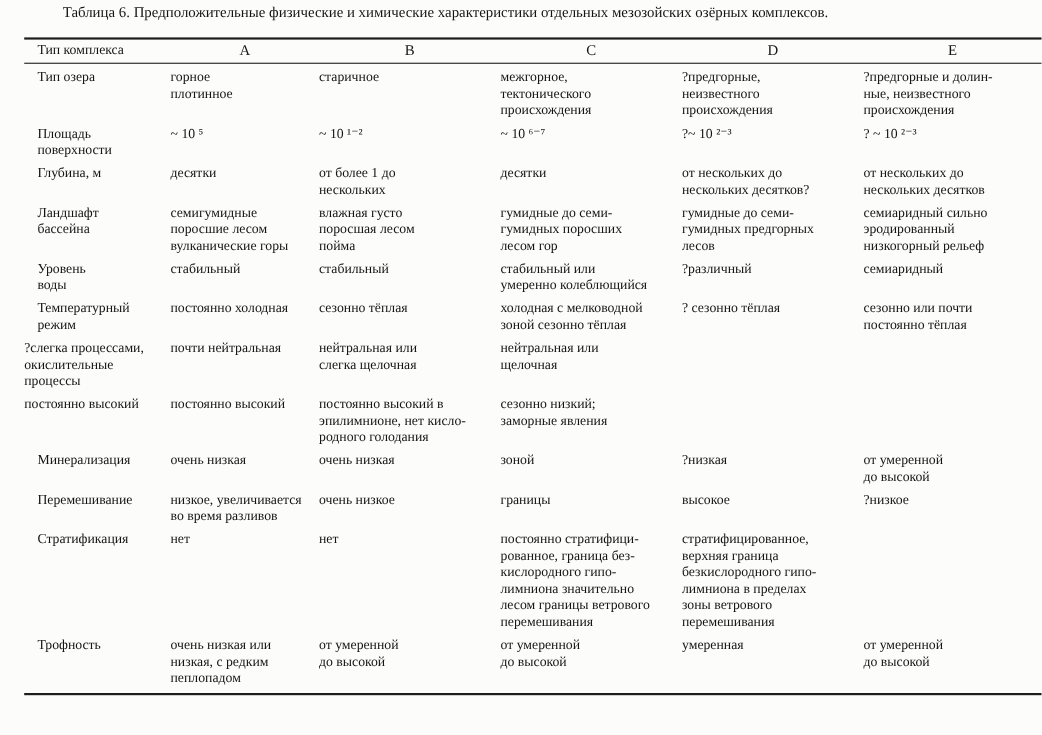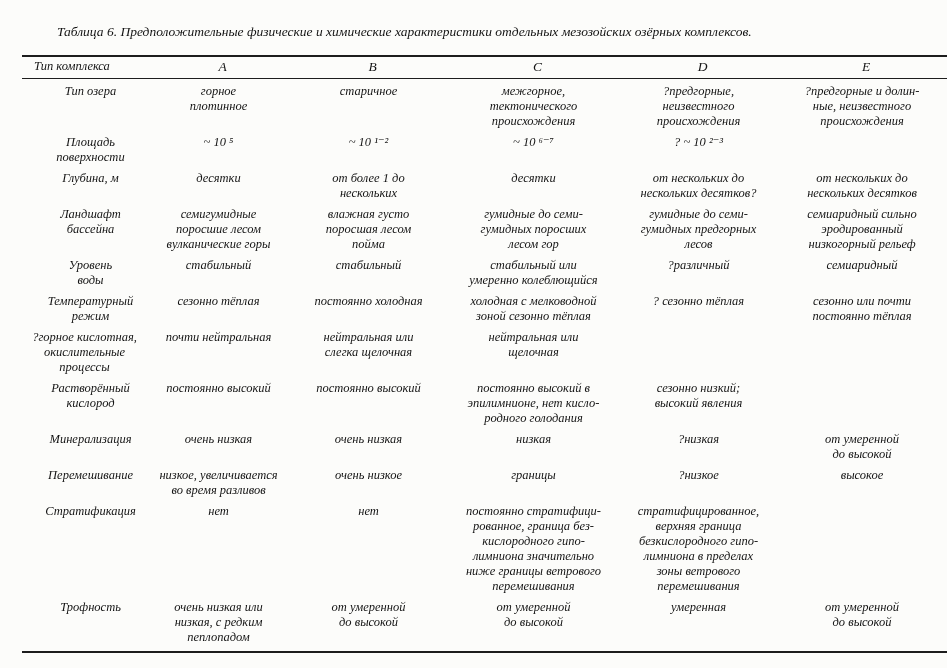--- a/index.html
+++ b/index.html
@@ -5,21 +5,21 @@
   html, body { margin: 0; padding: 0; }
   body {
     width: 947px;
     height: 668px;
     background: #fcfcfa;
     color: #141414;
     font-family: "Liberation Serif", "DejaVu Serif", serif;
     position: relative;
     overflow: hidden;
   }
-  .page { padding-top: 22px; font-style: italic; }
+  .page { padding-top: 1px; }
   .doc-title {
     margin: 2px 10px 15px 57px;
     font-size: 13.5px;
     line-height: 16px;
   }
   .table-wrap {
     margin-left: 22px;
     width: 925px;
   }
   .rule {
@@ -35,21 +35,21 @@
   }
   .header-row { padding: 2px 0 3px 0; }
   .header-label {
     font-size: 13px;
     padding-left: 12px;
   }
   .col-letter {
     font-size: 13.5px;
     text-align: center;
   }
-  .body-rows { padding-top: 5px; text-align: center; }
+  .body-rows { padding-top: 5px; }
   .body-row { margin-bottom: 6px; }
   .cell {
     font-size: 12.5px;
     line-height: 15px;
     white-space: pre-line;
     padding-right: 8px;
   }
   .row-label { padding-left: 12px; }
 </style>
 </head>
@@ -89,20 +89,21 @@
 ные, неизвестного
 происхождения</div>
       </div>
 
       <div class="grid-row body-row">
         <div class="cell row-label">Площадь
 поверхности</div>
         <div class="cell">~ 10 ⁵</div>
         <div class="cell">~ 10 ¹⁻²</div>
         <div class="cell">~ 10 ⁶⁻⁷</div>
+        <div class="cell">?~ 10 ²⁻³</div>
         <div class="cell">? ~ 10 ²⁻³</div>
       </div>
 
       <div class="grid-row body-row">
         <div class="cell row-label">Глубина, м</div>
         <div class="cell">десятки</div>
         <div class="cell">от более 1 до
 нескольких</div>
         <div class="cell">десятки</div>
         <div class="cell">от нескольких до
@@ -138,81 +139,79 @@
         <div class="cell">стабильный</div>
         <div class="cell">стабильный или
 умеренно колеблющийся</div>
         <div class="cell">?различный</div>
         <div class="cell">семиаридный</div>
       </div>
 
       <div class="grid-row body-row">
         <div class="cell row-label">Температурный
 режим</div>
+        <div class="cell">постоянно холодная</div>
         <div class="cell">сезонно тёплая</div>
-        <div class="cell">постоянно холодная</div>
         <div class="cell">холодная с мелководной
 зоной сезонно тёплая</div>
         <div class="cell">? сезонно тёплая</div>
         <div class="cell">сезонно или почти
 постоянно тёплая</div>
       </div>
 
       <div class="grid-row body-row">
-        <div class="cell">?горное кислотная,
+        <div class="cell">?слегка процессами,
 окислительные
 процессы</div>
         <div class="cell">почти нейтральная</div>
         <div class="cell">нейтральная или
 слегка щелочная</div>
         <div class="cell">нейтральная или
 щелочная</div>
       </div>
 
       <div class="grid-row body-row">
-        <div class="cell row-label">Растворённый
-кислород</div>
         <div class="cell">постоянно высокий</div>
         <div class="cell">постоянно высокий</div>
         <div class="cell">постоянно высокий в
 эпилимнионе, нет кисло-
 родного голодания</div>
         <div class="cell">сезонно низкий;
-высокий явления</div>
+заморные явления</div>
       </div>
 
       <div class="grid-row body-row">
         <div class="cell row-label">Минерализация</div>
         <div class="cell">очень низкая</div>
         <div class="cell">очень низкая</div>
-        <div class="cell">низкая</div>
+        <div class="cell">зоной</div>
         <div class="cell">?низкая</div>
         <div class="cell">от умеренной
 до высокой</div>
       </div>
 
       <div class="grid-row body-row">
         <div class="cell row-label">Перемешивание</div>
         <div class="cell">низкое, увеличивается
 во время разливов</div>
         <div class="cell">очень низкое</div>
         <div class="cell">границы</div>
+        <div class="cell">высокое</div>
         <div class="cell">?низкое</div>
-        <div class="cell">высокое</div>
       </div>
 
       <div class="grid-row body-row">
         <div class="cell row-label">Стратификация</div>
         <div class="cell">нет</div>
         <div class="cell">нет</div>
         <div class="cell">постоянно стратифици-
 рованное, граница без-
 кислородного гипо-
 лимниона значительно
-ниже границы ветрового
+лесом границы ветрового
 перемешивания</div>
         <div class="cell">стратифицированное,
 верхняя граница
 безкислородного гипо-
 лимниона в пределах
 зоны ветрового
 перемешивания</div>
       </div>
 
       <div class="grid-row body-row">

